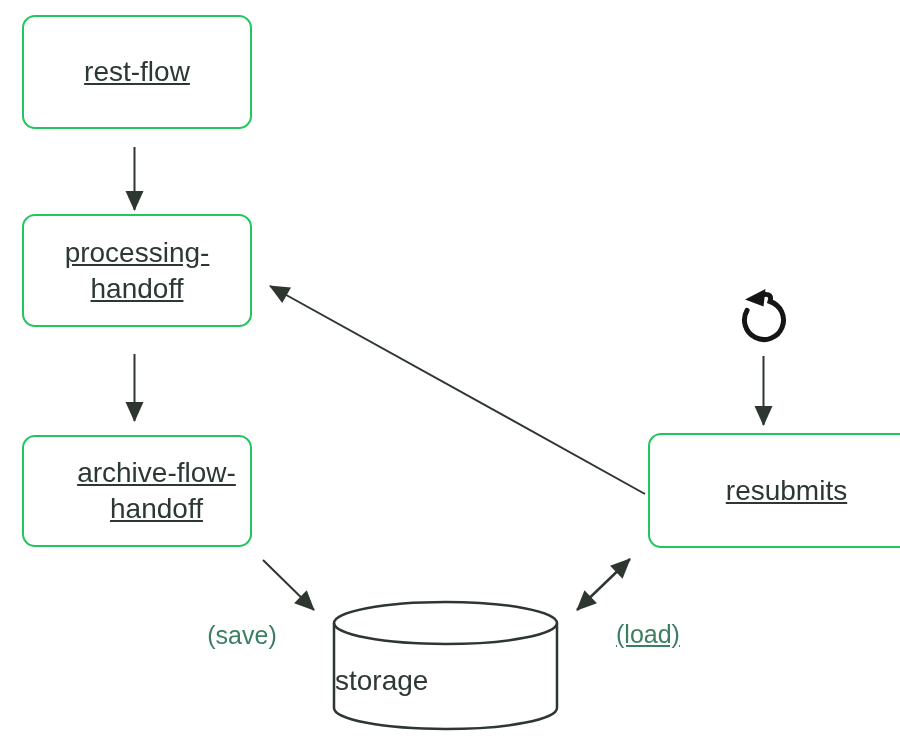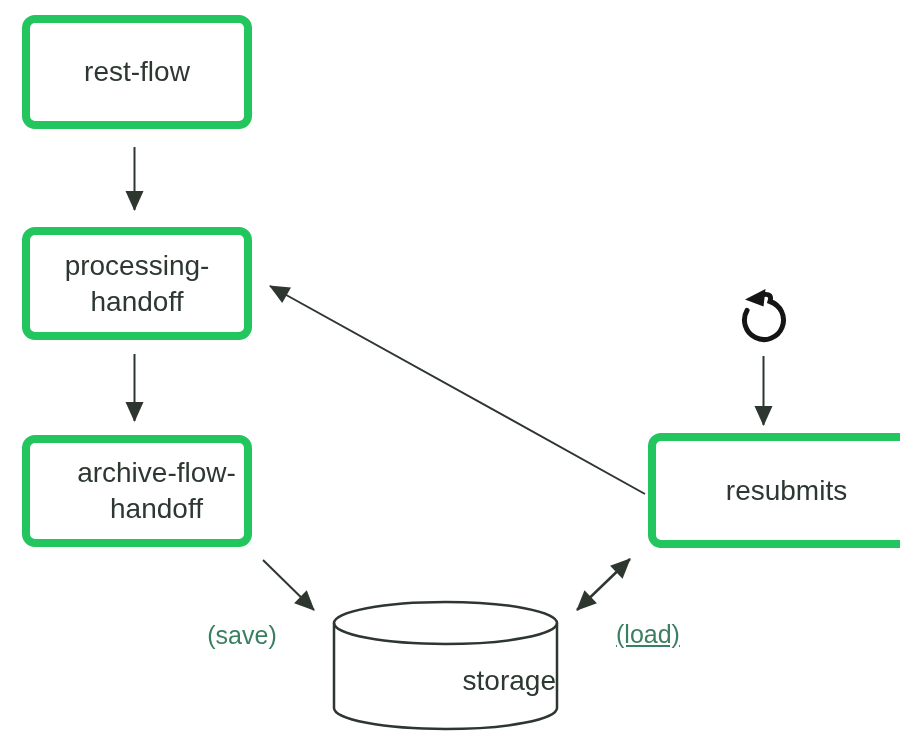--- a/index.html
+++ b/index.html
@@ -18,42 +18,43 @@
   .edges-svg {
     position: absolute;
     left: 0;
     top: 0;
     width: 900px;
     height: 750px;
   }
   .node {
     position: absolute;
     box-sizing: border-box;
-    border: 8px solid #22c55e;
+    border: 2px solid #22c55e;
     border-radius: 13px;
     background: #ffffff;
     display: flex;
     align-items: center;
     justify-content: center;
     text-align: center;
     font-size: 28px;
     line-height: 1.28;
     color: #2c3831;
     white-space: pre-line;
+    text-decoration: underline;
   }
   .node-rest-flow        { left: 22px;  top: 15px;  width: 230px; height: 114px; }
-  .node-processing       { left: 22px;  top: 227px; width: 230px; height: 113px; }
+  .node-processing       { left: 22px;  top: 214px; width: 230px; height: 113px; }
   .node-archive          { left: 22px;  top: 435px; width: 230px; height: 112px; padding-left: 39px; }
   .node-resubmits        { left: 648px; top: 433px; width: 277px; height: 115px; }
   .cyl-label {
     position: absolute;
     left: 335px;
     top: 665px;
     width: 221px;
-    text-align: right;
+    text-align: left;
     font-size: 28px;
     color: #2c3831;
   }
   .edge-label {
     position: absolute;
     width: 80px;
     text-align: center;
     font-size: 25px;
     color: #3b7f63;
     margin-top: 35px;

